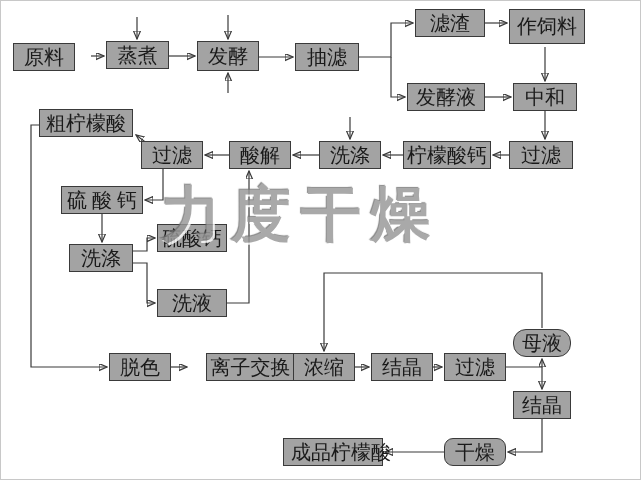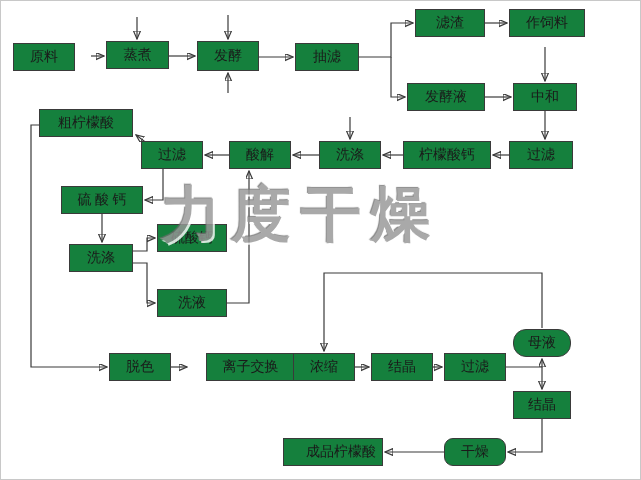--- a/index.html
+++ b/index.html
@@ -4,23 +4,23 @@
 <style>
   html,body{margin:0;padding:0;background:#ffffff;}
   #canvas{
     position:relative;width:641px;height:480px;background:#ffffff;
     border:1px solid #c8c8c8;box-sizing:border-box;overflow:hidden;
     font-family:"Liberation Serif","DejaVu Serif",serif;
   }
   #edges{position:absolute;left:0;top:0;z-index:1;}
   #edges path{stroke:#3a3a3a;stroke-width:1.2;fill:none;}
   .node{
-    position:absolute;z-index:2;border:1px solid #3a3a3a;background:#15803d;
+    position:absolute;z-index:2;border:1px solid #3a3a3a;background:#a3a3a3;
     display:flex;align-items:center;justify-content:center;
-    font-size:14px;color:#1a1a1a;box-sizing:border-box;white-space:nowrap;
+    font-size:20px;color:#1a1a1a;box-sizing:border-box;white-space:nowrap;
   }
   .watermark{
     position:absolute;left:160px;top:174px;z-index:3;
     font-size:60px;font-weight:bold;letter-spacing:10px;
     color:#979797;opacity:.82;
     text-shadow:2px 2px 0 #ffffff,-1px -1px 1px #6e6e6e;
     pointer-events:none;
     font-family:"DejaVu Serif","Liberation Serif",serif;
   }
 </style>
@@ -68,21 +68,21 @@
     <path d="M541,327 L541,272 L323,272 L323,350" marker-end="url(#ah)"></path>
     <path d="M541,418 L541,451 L507,451" marker-end="url(#ah)"></path>
     <path d="M443,451 L384,451" marker-end="url(#ah)"></path>
   </svg>
 
   <div class="node" style="left:12px;top:42px;width:62px;height:28px;">原料</div>
   <div class="node" style="left:105px;top:40px;width:63px;height:28px;">蒸煮</div>
   <div class="node" style="left:196px;top:40px;width:62px;height:30px;">发酵</div>
   <div class="node" style="left:294px;top:42px;width:64px;height:28px;">抽滤</div>
   <div class="node" style="left:414px;top:8px;width:70px;height:28px;">滤渣</div>
-  <div class="node" style="left:508px;top:8px;width:76px;height:28px;">作饲料</div>
+  <div class="node" style="left:508px;top:8px;width:76px;height:35px;">作饲料</div>
   <div class="node" style="left:406px;top:82px;width:78px;height:28px;">发酵液</div>
   <div class="node" style="left:512px;top:82px;width:64px;height:28px;">中和</div>
   <div class="node" style="left:38px;top:108px;width:94px;height:28px;">粗柠檬酸</div>
   <div class="node" style="left:140px;top:140px;width:62px;height:28px;">过滤</div>
   <div class="node" style="left:228px;top:140px;width:62px;height:28px;">酸解</div>
   <div class="node" style="left:318px;top:140px;width:62px;height:28px;">洗涤</div>
   <div class="node" style="left:402px;top:140px;width:88px;height:28px;">柠檬酸钙</div>
   <div class="node" style="left:508px;top:140px;width:64px;height:28px;">过滤</div>
   <div class="node" style="left:60px;top:185px;width:82px;height:28px;">硫 酸 钙</div>
   <div class="node" style="left:68px;top:243px;width:64px;height:28px;">洗涤</div>

